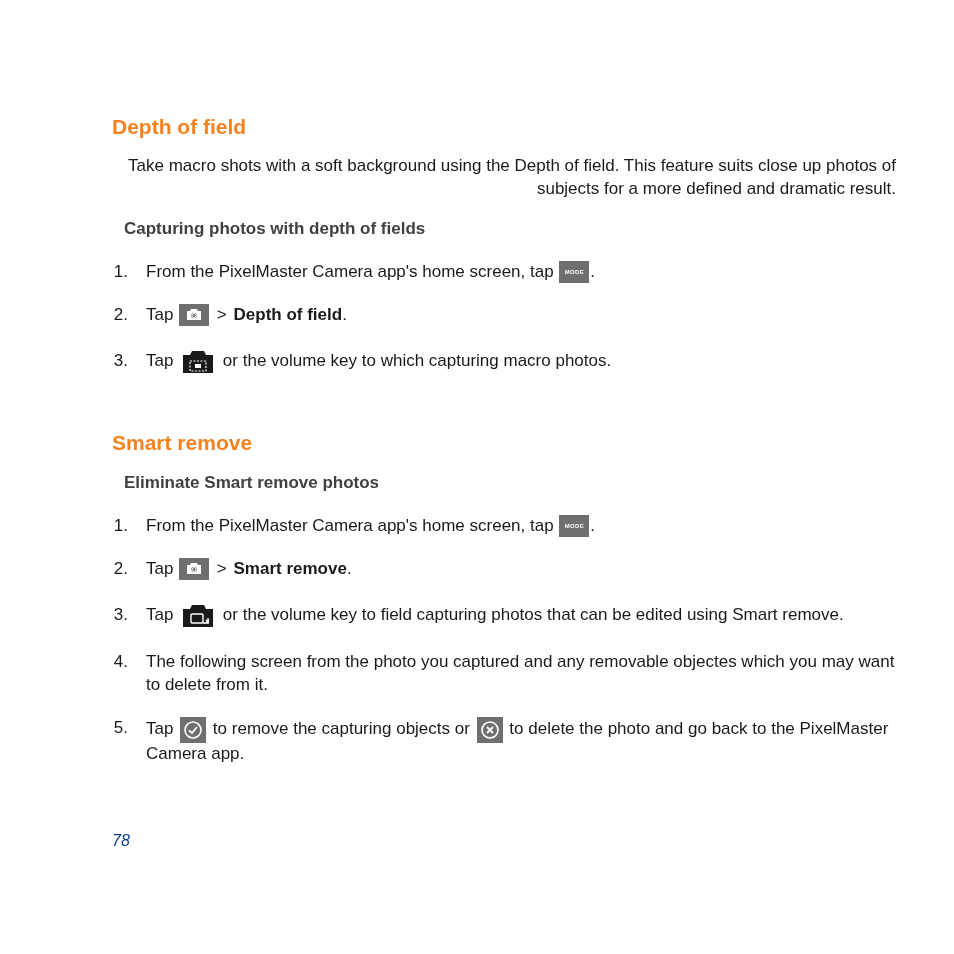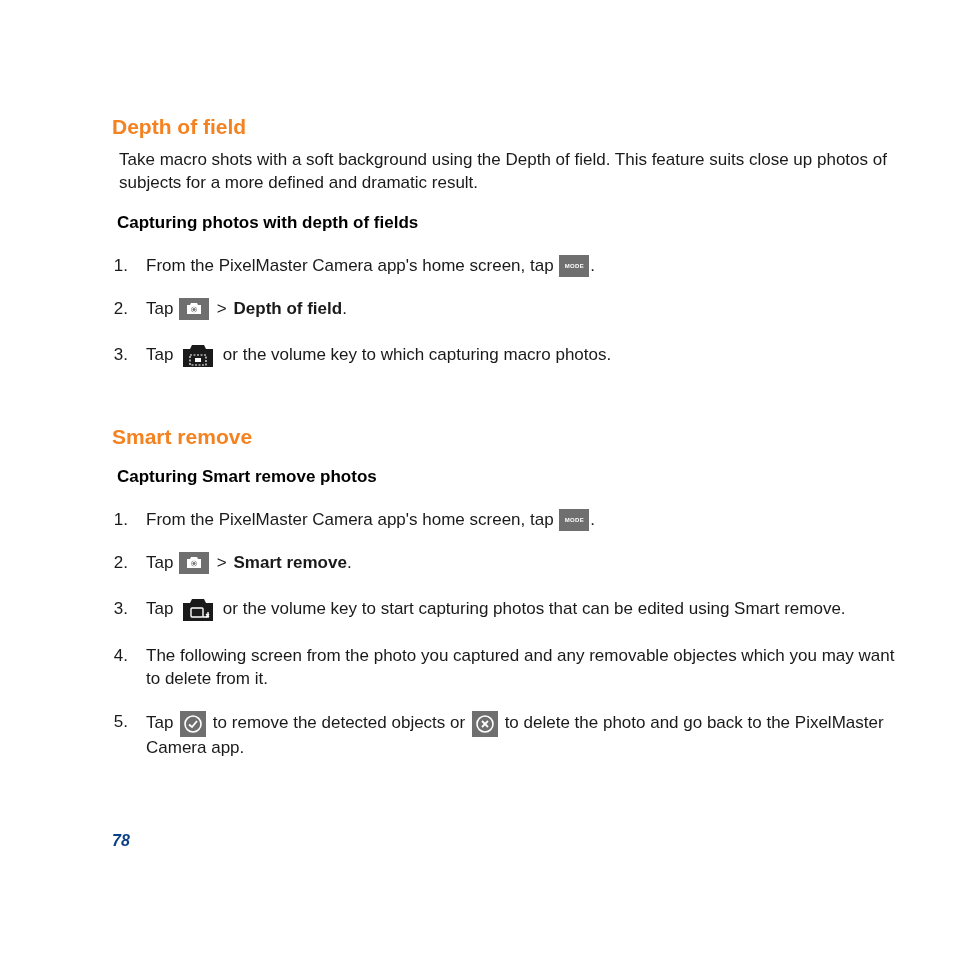--- a/index.html
+++ b/index.html
@@ -16,28 +16,29 @@
   .page {
     padding: 115px 42px 40px 112px;
   }
   .h-orange {
     color: #f58220;
     font-weight: 700;
     font-size: 21px;
     margin: 0 0 10px 0;
   }
   .sub-orange {
-    color: #000000;
+    color: #404040;
     font-weight: 700;
     font-size: 17px;
-    margin: 18px 0 22px 5px;
+    margin: 18px 0 22px 12px;
   }
   .body-text {
-    margin: 7px;
+    margin: 16px;
     line-height: 1.35;
+    text-align: right;
   }
   ol.steps {
     list-style: none;
     padding: 0;
     margin: 0 0 26px 0;
   }
   ol.steps > li {
     display: flex;
     align-items: center;
     gap: 18px;
@@ -52,21 +53,21 @@
     text-align: right;
     flex-shrink: 0;
   }
   ol.steps .content {
     flex: 1;
   }
   .bold { font-weight: 700; }
   .gt { padding: 0 2px; }
   .page-num {
     color: #0b3f88;
-    font-weight: 700;
+    font-weight: 400;
     font-style: italic;
     font-size: 16px;
     position: absolute;
     left: 112px;
     top: 832px;
   }
   .section2 {
     margin-top: 54px;
   }
   
@@ -154,21 +155,21 @@
             <rect x="10" y="14" width="16" height="10" fill="none" stroke="#fff" stroke-width="1.2" stroke-dasharray="2 1.5"></rect>
             <rect x="15" y="17" width="6" height="4" fill="#fff"></rect>
           </svg>
         </span><span> or the volume key to which capturing macro photos.</span>
       </span>
     </li>
   </ol>
 
   <div class="section2">
     <h2 class="h-orange">Smart remove</h2>
-    <h3 class="sub-orange">Capturing Smart remove photos</h3>
+    <h3 class="sub-orange">Eliminate Smart remove photos</h3>
 
     <ol class="steps">
       <li>
         <span class="num">1.</span>
         <span class="content">
           <span>From the PixelMaster Camera app's home screen, tap </span><span class="icon-mode">MODE</span><span>.</span>
         </span>
       </li>
       <li>
         <span class="num">2.</span>
@@ -185,36 +186,36 @@
       <li>
         <span class="num">3.</span>
         <span class="content">
           <span>Tap </span><span class="icon-camera-big">
             <svg width="36" height="30" viewBox="0 0 36 30">
               <path fill="#1a1a1a" d="M3 8h7l2-4h12l2 4h7v18H3z"></path>
               <rect x="11" y="13" width="12" height="9" rx="1" fill="none" stroke="#fff" stroke-width="1.4"></rect>
               <path d="M23 22 L28 22 L28 17" fill="none" stroke="#fff" stroke-width="1.4"></path>
               <path d="M26 22 L29 19 M29 22 L26 19" stroke="#fff" stroke-width="1.2" fill="none"></path>
             </svg>
-          </span><span> or the volume key to start capturing photos that can be edited using Smart remove.</span>
+          </span><span> or the volume key to field capturing photos that can be edited using Smart remove.</span>
         </span>
       </li>
       <li class="align-top">
         <span class="num">4.</span>
         <span class="content">The following screen from the photo you captured and any removable objectes which you may want to delete from it.</span>
       </li>
       <li class="align-top">
         <span class="num">5.</span>
         <span class="content">
           <span>Tap </span><span class="icon-circle-btn">
             <svg width="20" height="20" viewBox="0 0 20 20">
                 <circle cx="10" cy="10" r="8" fill="none" stroke="#fff" stroke-width="1.6"></circle>
                 <path d="M6 10.5 L9 13 L14 7" fill="none" stroke="#fff" stroke-width="1.8"></path>
               </svg>
-          </span><span> to remove the detected objects or </span><span class="icon-circle-btn">
+          </span><span> to remove the capturing objects or </span><span class="icon-circle-btn">
             <svg width="20" height="20" viewBox="0 0 20 20">
                 <circle cx="10" cy="10" r="8" fill="none" stroke="#fff" stroke-width="1.6"></circle>
                 <path d="M7 7 L13 13 M13 7 L7 13" stroke="#fff" stroke-width="1.8"></path>
               </svg>
           </span><span> to delete the photo and go back to the PixelMaster Camera app.</span>
         </span>
       </li>
     </ol>
   </div>
 

